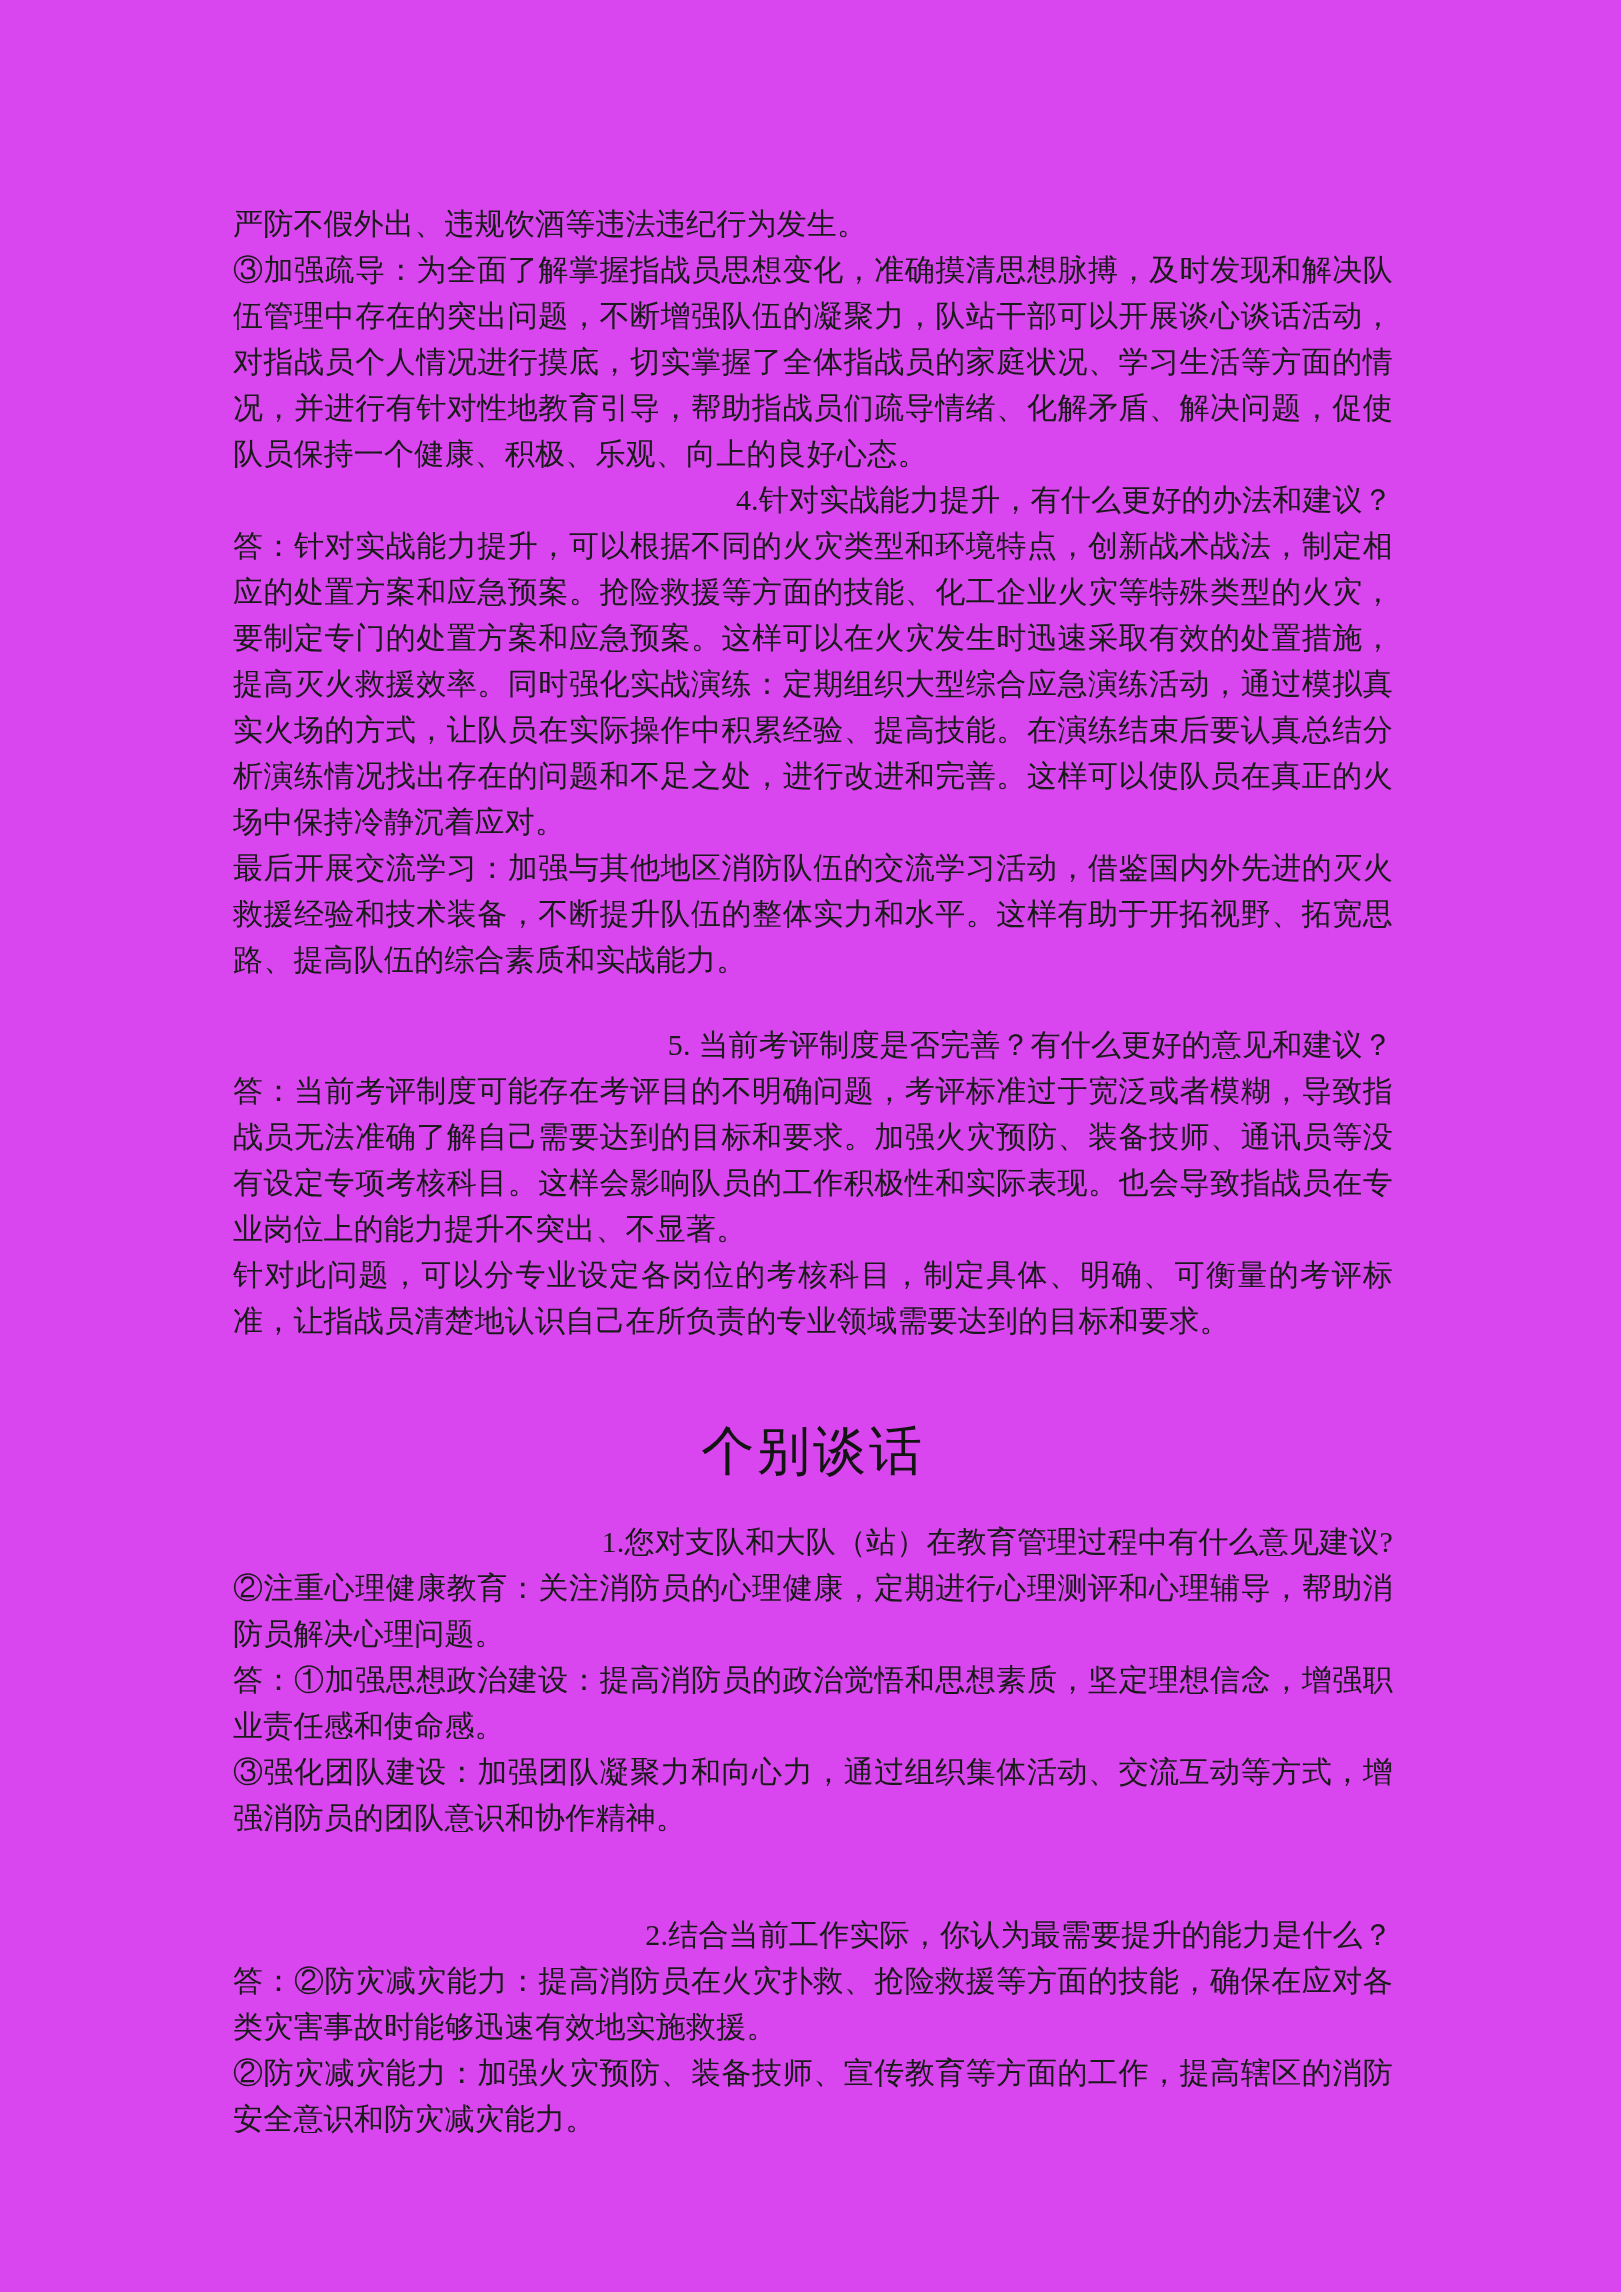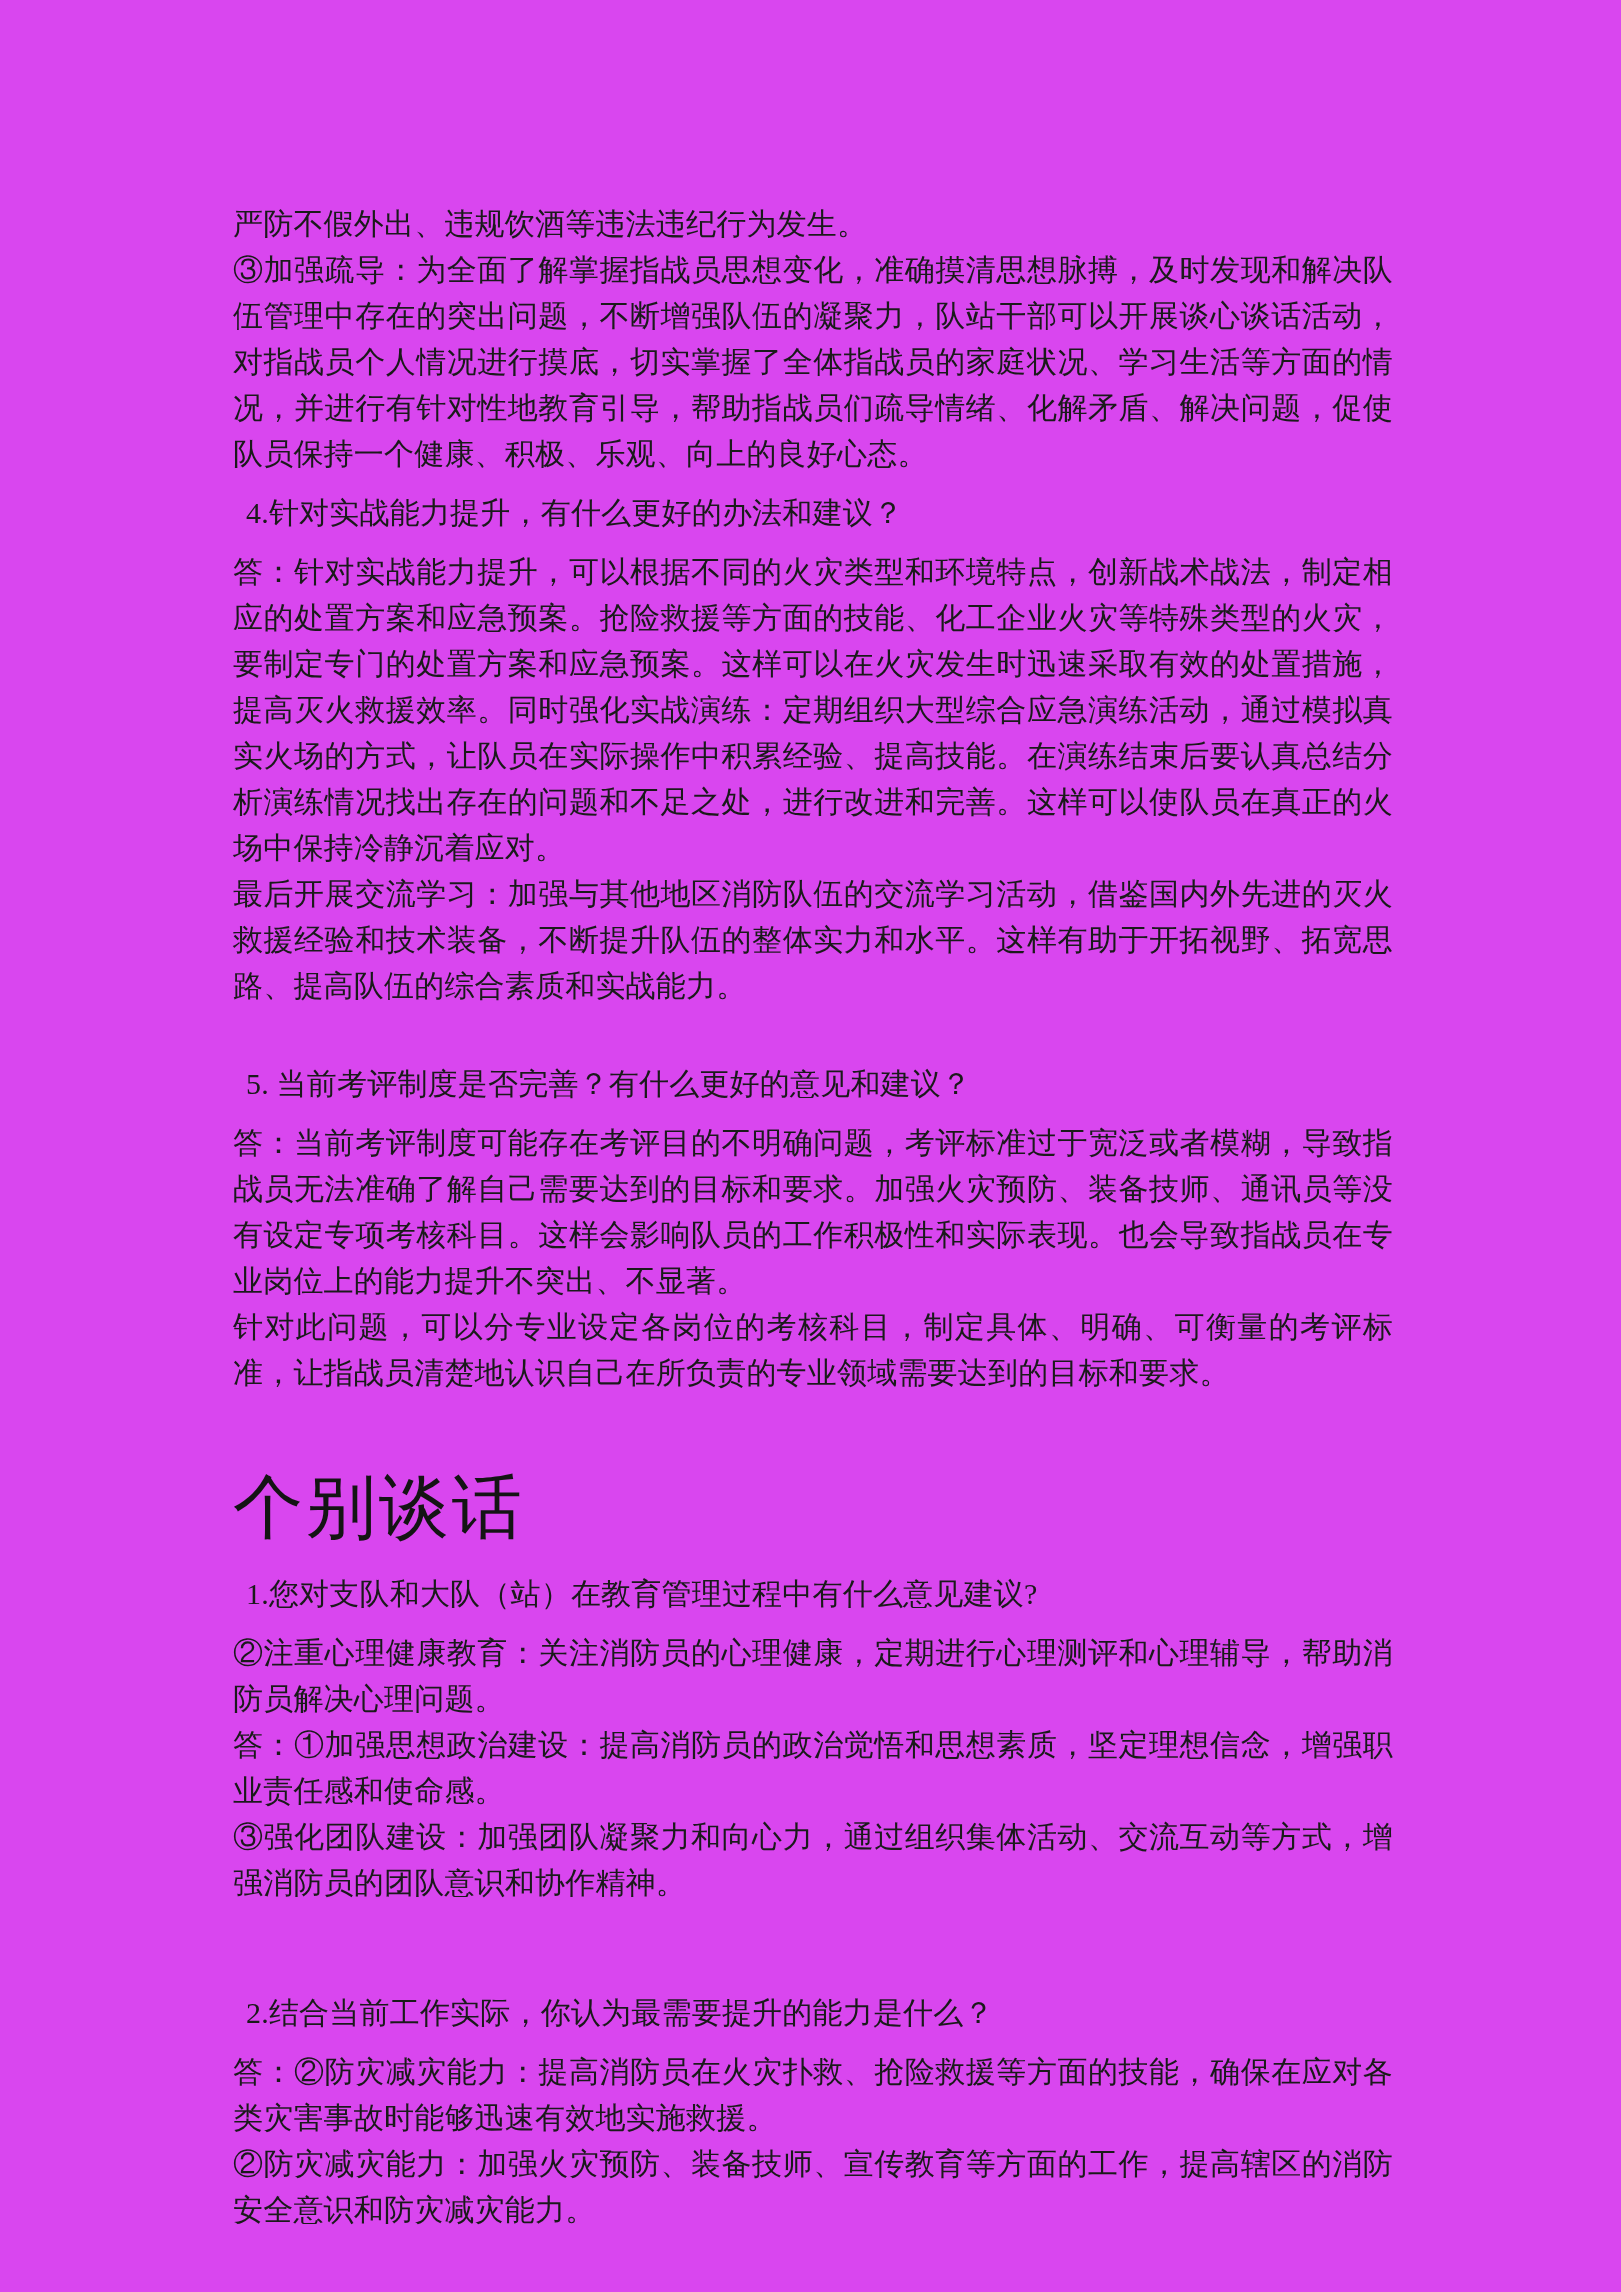--- a/index.html
+++ b/index.html
@@ -29,40 +29,41 @@
     color: #1a1a1a;
     text-align: justify;
     text-justify: inter-ideograph;
     margin: 0;
     letter-spacing: 0.2px;
     word-break: break-all;
   }
   .spacer-md { height: 39px; }
   .spacer-lg { height: 71px; }
   .doc-title {
-    font-family: Liberation Sans, sans-serif;
-    font-size: 70px;
+    font-family: Liberation Mono, monospace;
+    font-size: 53px;
     line-height: 76px;
     color: #141414;
+    text-align: center;
     margin: 0;
     letter-spacing: 2.9px;
     font-weight: normal;
   }
   .title-block {
     margin-top: 73px;
     margin-bottom: 25.5px;
   }
   .qline {
     font-family: "Liberation Serif", "DejaVu Serif", serif;
     font-size: 30px;
     line-height: 46px;
     color: #1a1a1a;
-    margin: 13px;
+    margin: 0;
     letter-spacing: 0.2px;
-    text-align: left;
+    text-align: right;
     word-break: break-all;
   }
 </style>
 </head>
 <body>
 
 <div class="page">
   <div class="content">
 
     <p class="para">严防不假外出、违规饮酒等违法违纪行为发生。</p>

